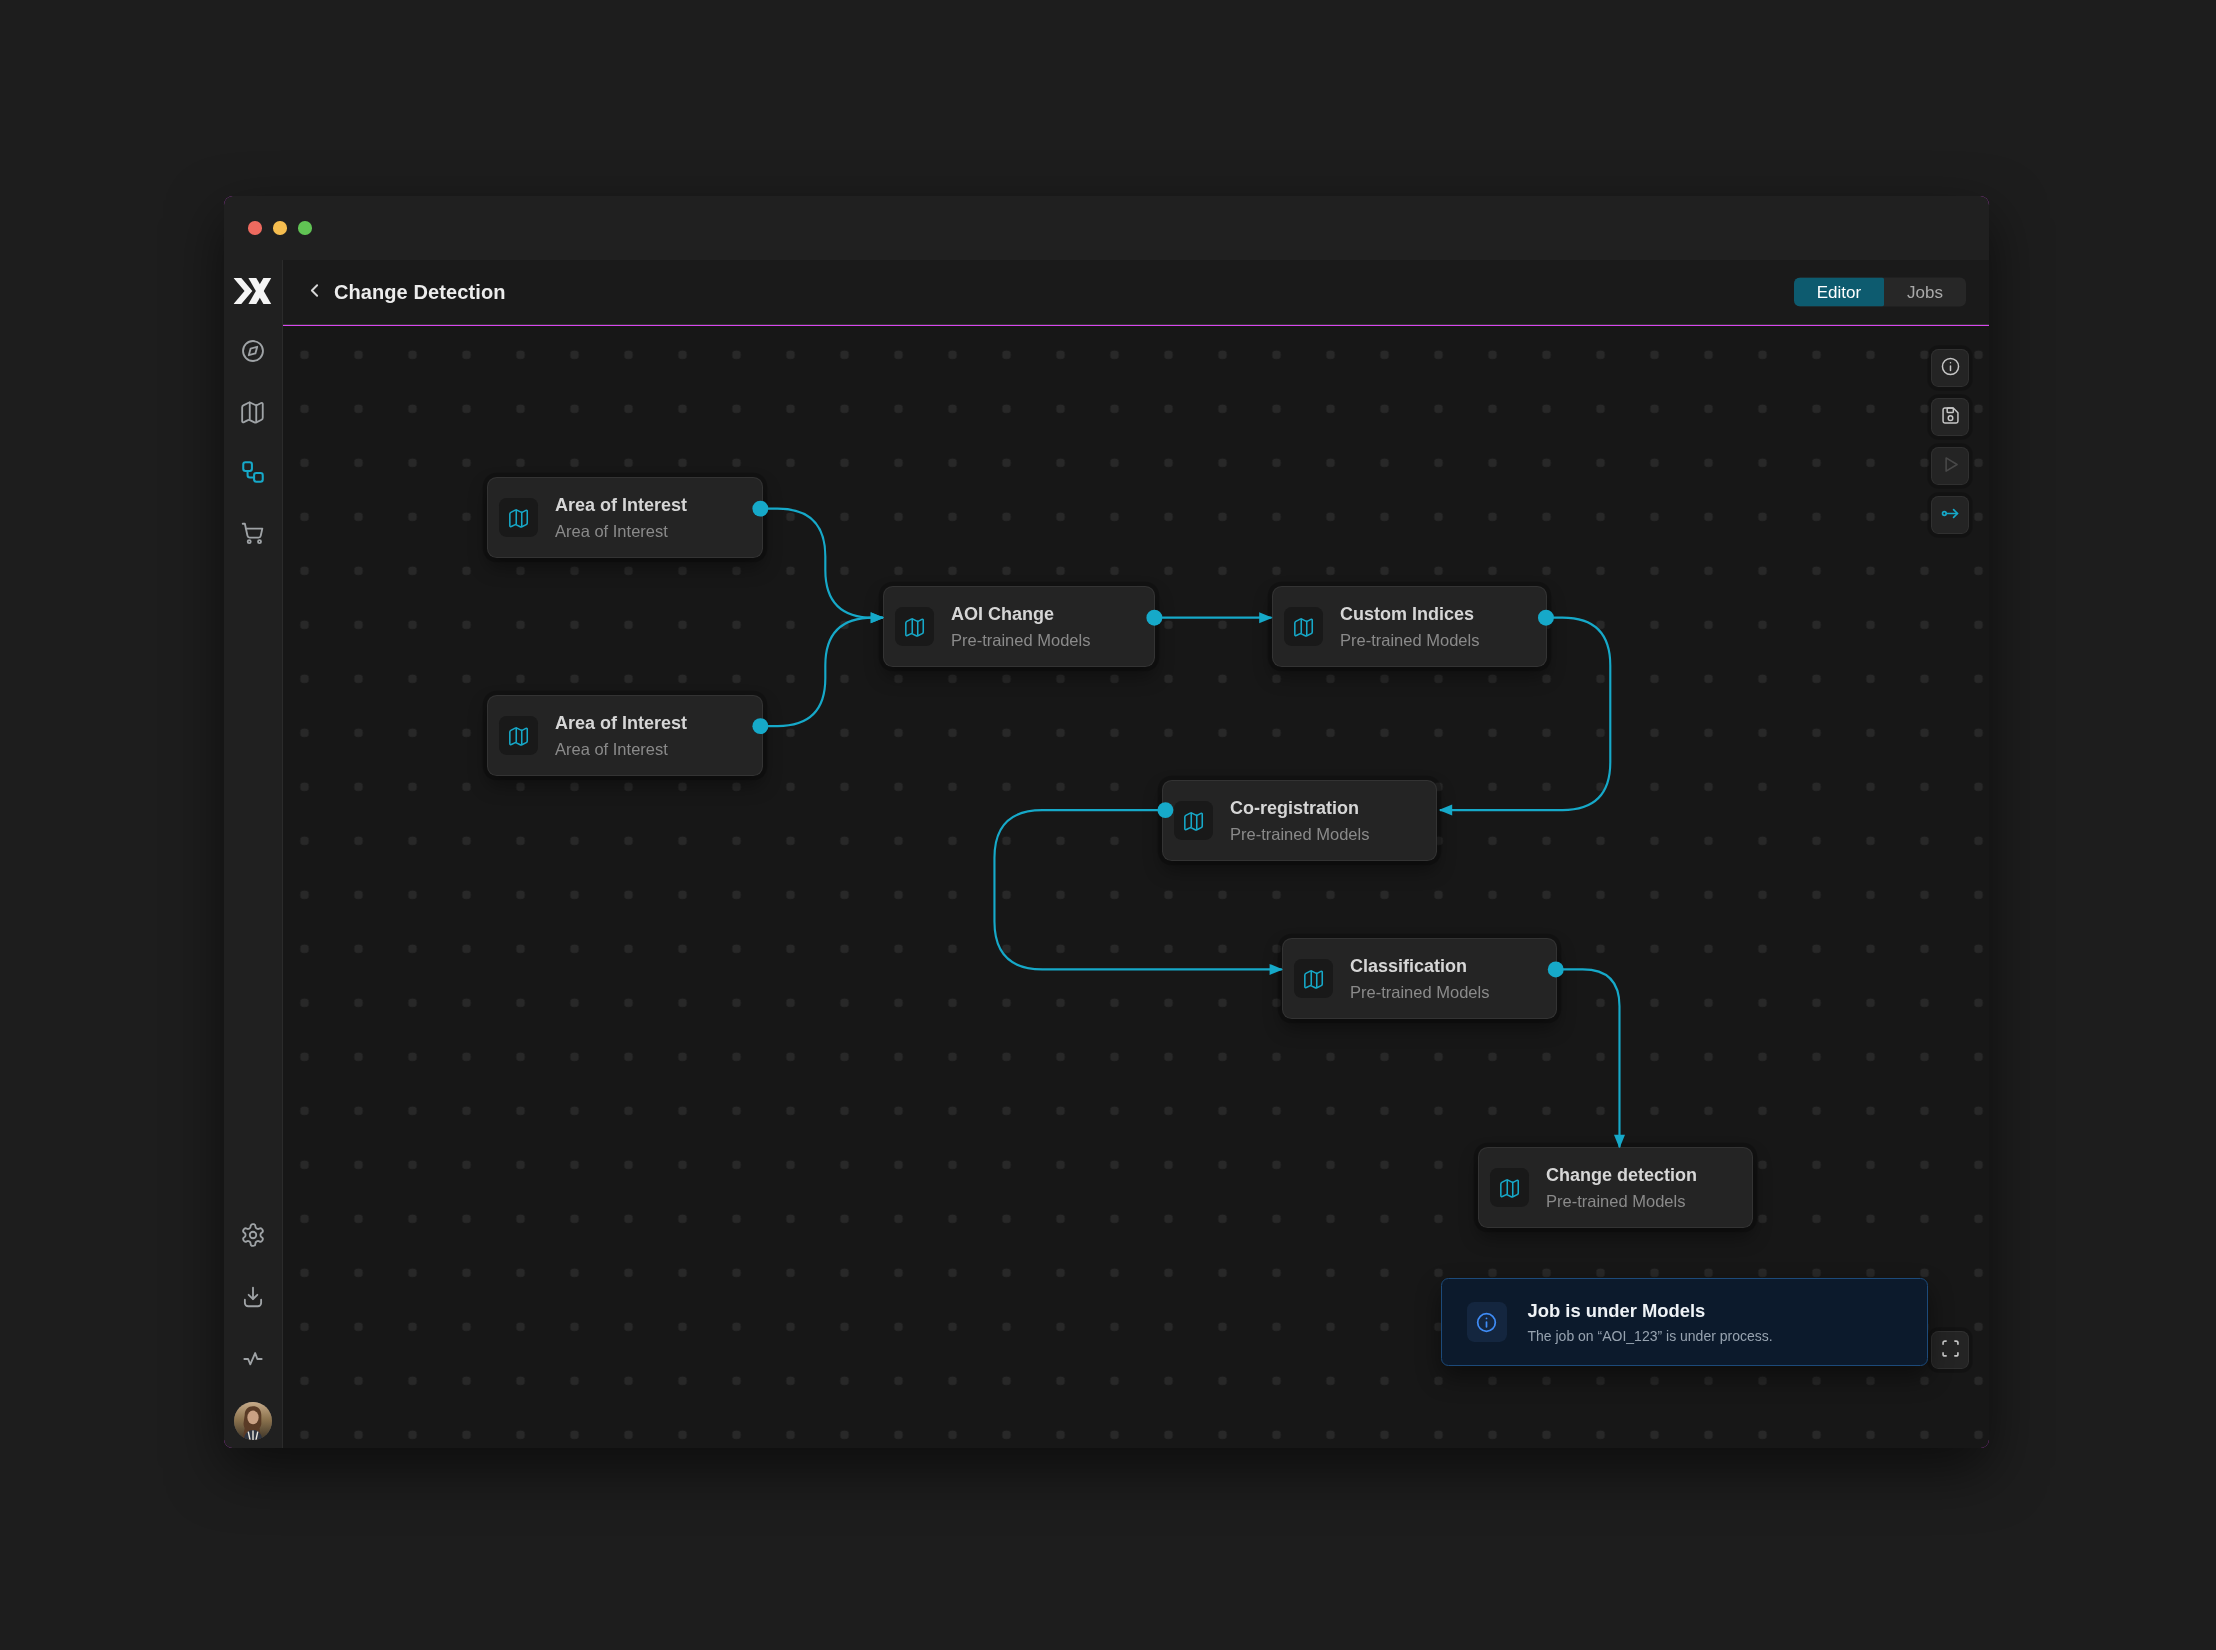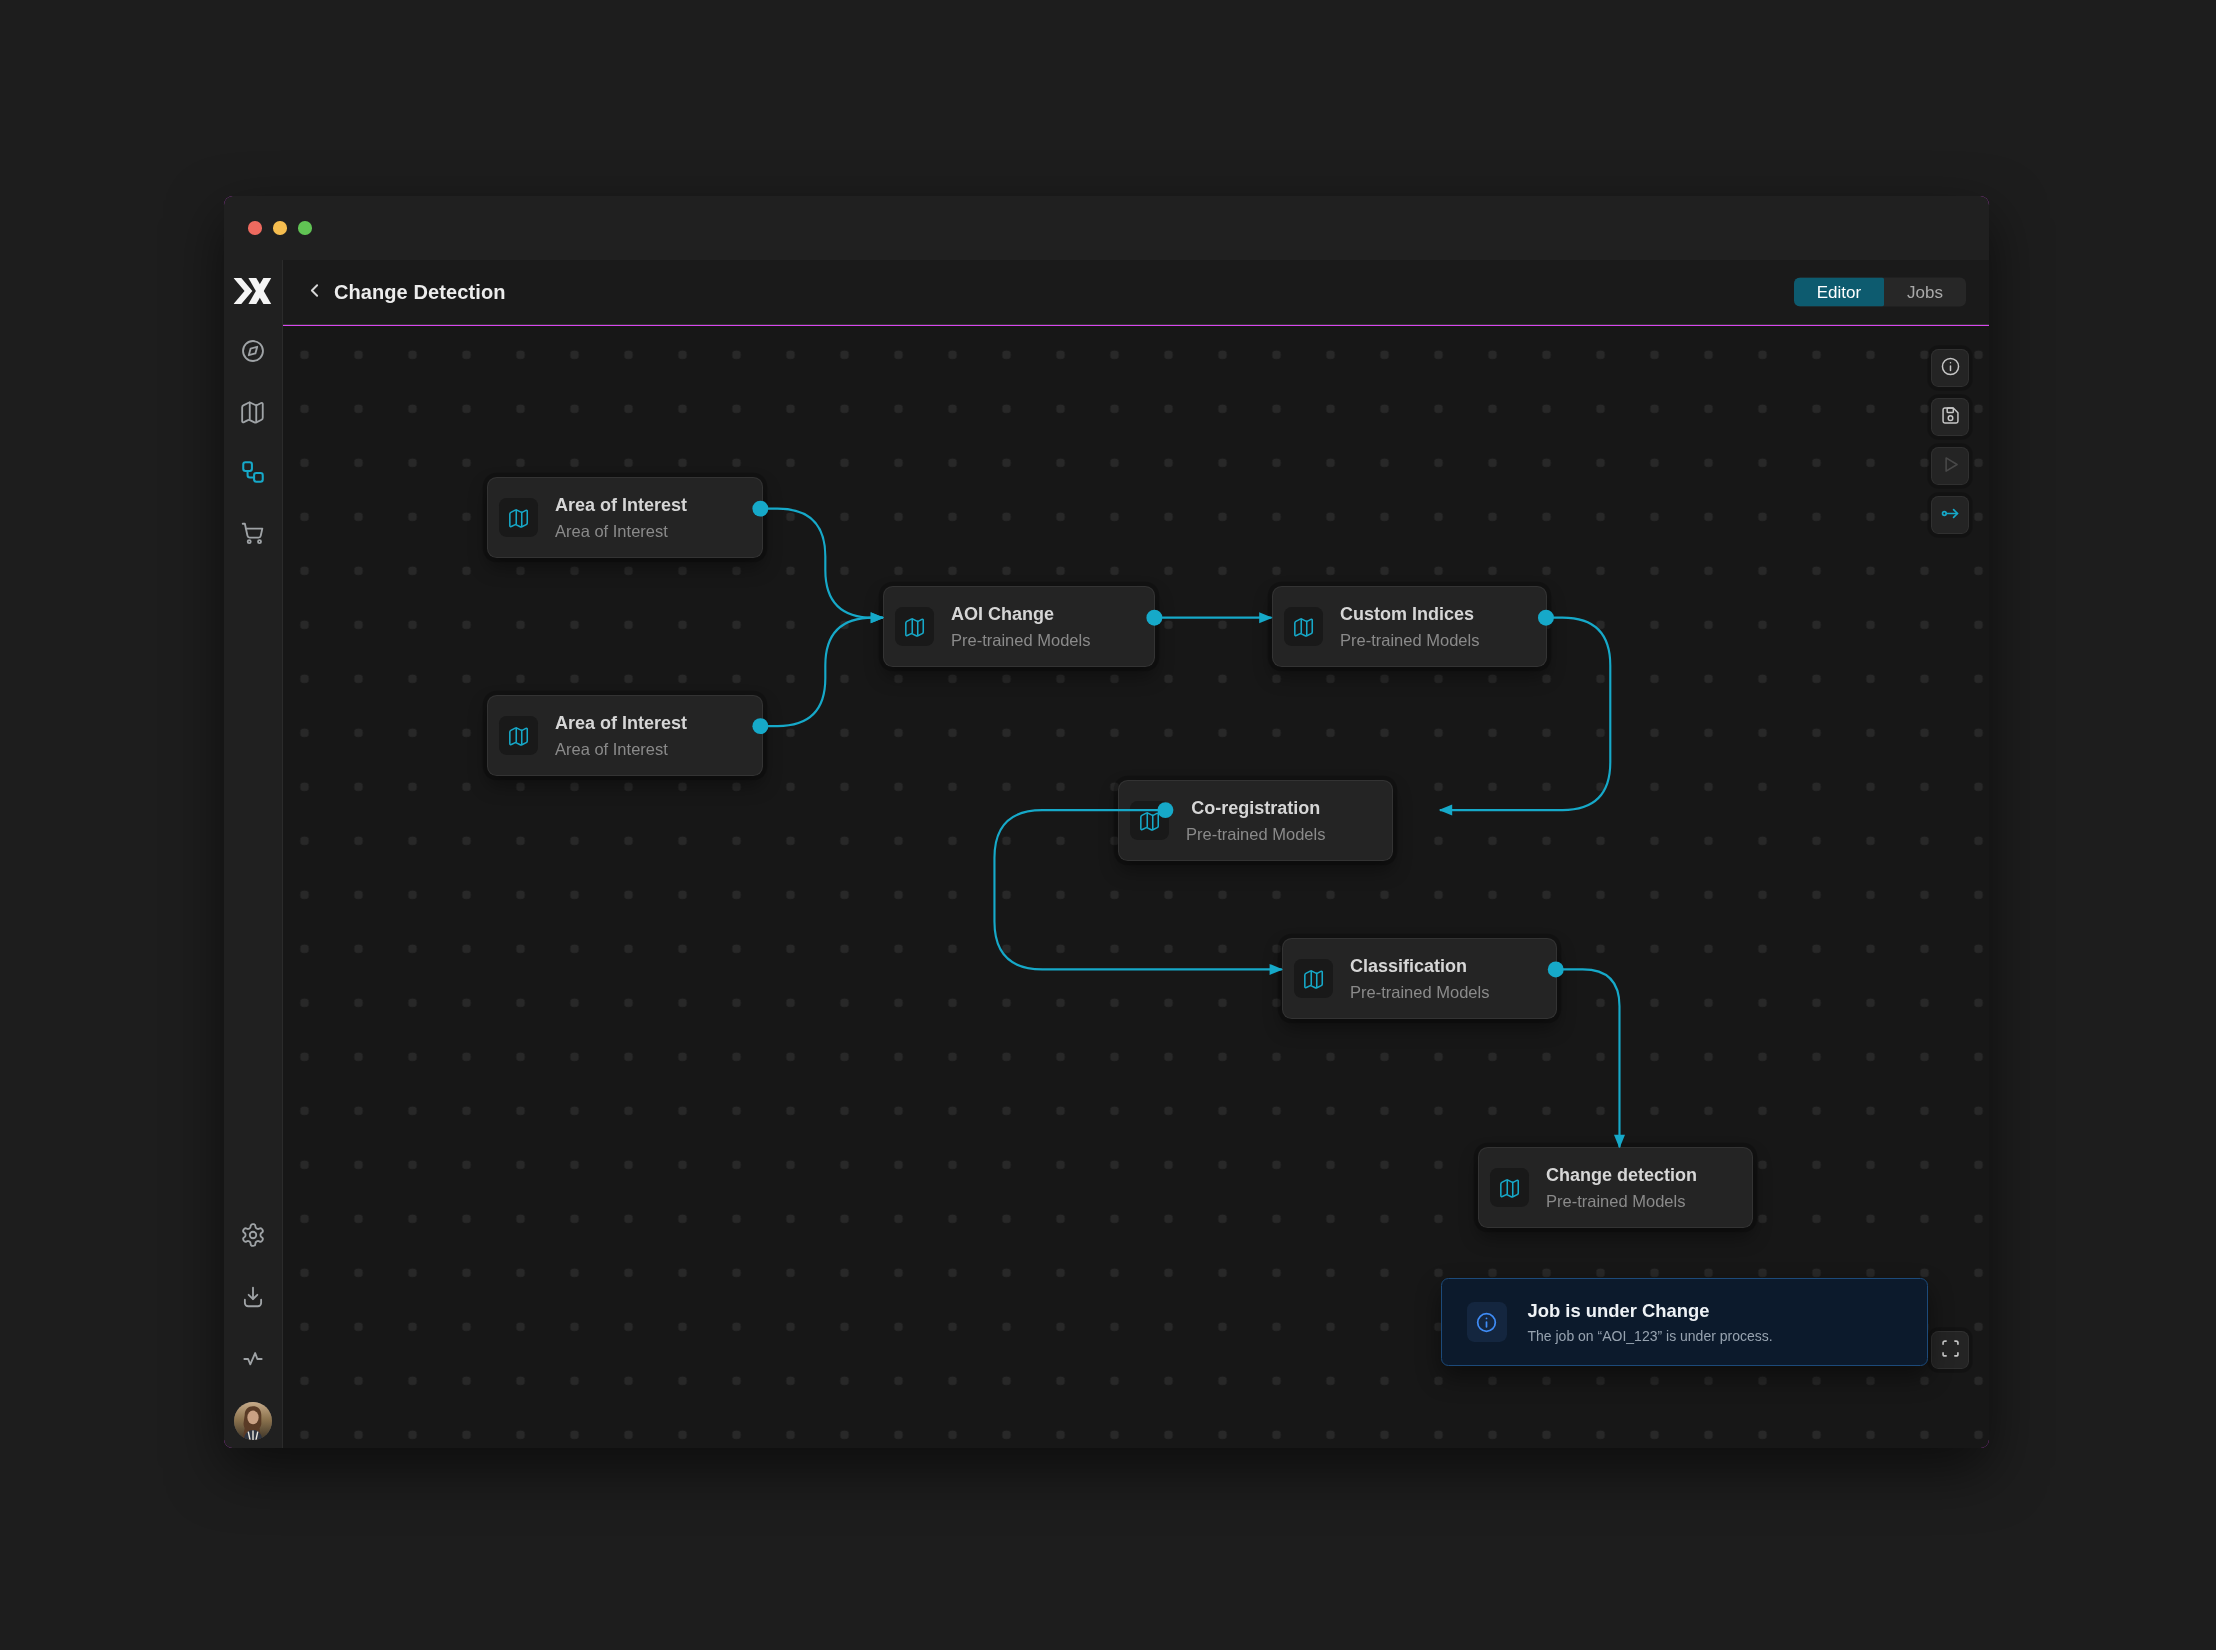--- a/index.html
+++ b/index.html
@@ -268,21 +268,21 @@
         <path d="M14.1 5.55a2 2 0 0 0 1.79 0l3.65-1.83A1 1 0 0 1 21 4.62v12.76a2 2 0 0 1-1.1 1.79l-4.79 2.4a2 2 0 0 1-1.79 0l-4.21-2.11a2 2 0 0 0-1.79 0l-3.66 1.83A1 1 0 0 1 2 20.38V7.62a2 2 0 0 1 1.1-1.79l4.79-2.4a2 2 0 0 1 1.79 0z"></path>
         <path d="M15 5.76v15"></path>
                 <path d="M9 3.24v15"></path>
       </svg>
     </div>
     <div class="node-text">
       <div class="node-title">Custom Indices</div>
       <div class="node-subtitle">Pre-trained Models</div>
     </div>
   </div>
-          <div class="node" style="left: 835px; top: 454px; width: 275px; text-align: center;">
+          <div class="node" style="left: 879px; top: 454px; width: 275px;">
     <div class="node-icon-box">
       <svg viewBox="0 0 24 24" fill="none" stroke="currentColor" stroke-width="1.7" stroke-linecap="round" stroke-linejoin="round">
         <path d="M14.1 5.55a2 2 0 0 0 1.79 0l3.65-1.83A1 1 0 0 1 21 4.62v12.76a2 2 0 0 1-1.1 1.79l-4.79 2.4a2 2 0 0 1-1.79 0l-4.21-2.11a2 2 0 0 0-1.79 0l-3.66 1.83A1 1 0 0 1 2 20.38V7.62a2 2 0 0 1 1.1-1.79l4.79-2.4a2 2 0 0 1 1.79 0z"></path>
         <path d="M15 5.76v15"></path>
                 <path d="M9 3.24v15"></path>
       </svg>
     </div>
     <div class="node-text">
       <div class="node-title">Co-registration</div>
       <div class="node-subtitle">Pre-trained Models</div>
@@ -390,20 +390,20 @@
 
       <div class="toast">
         <div class="toast-icon">
           <svg viewBox="0 0 24 24" fill="none" stroke="currentColor" stroke-width="1.8" stroke-linecap="round" stroke-linejoin="round" width="23" height="23">
             <circle cx="12" cy="12" r="9.2"></circle>
               <path d="M12 16.5v-5"></path>
               <path d="M12 7.8h.01"></path>
           </svg>
         </div>
         <div>
-          <div class="toast-title">Job is under Change</div>
+          <div class="toast-title">Job is under Models</div>
           <div class="toast-msg">The job on “AOI_123” is under process.</div>
         </div>
       </div>
     </div>
   </div>
 </div>
 
 
 </body></html>

